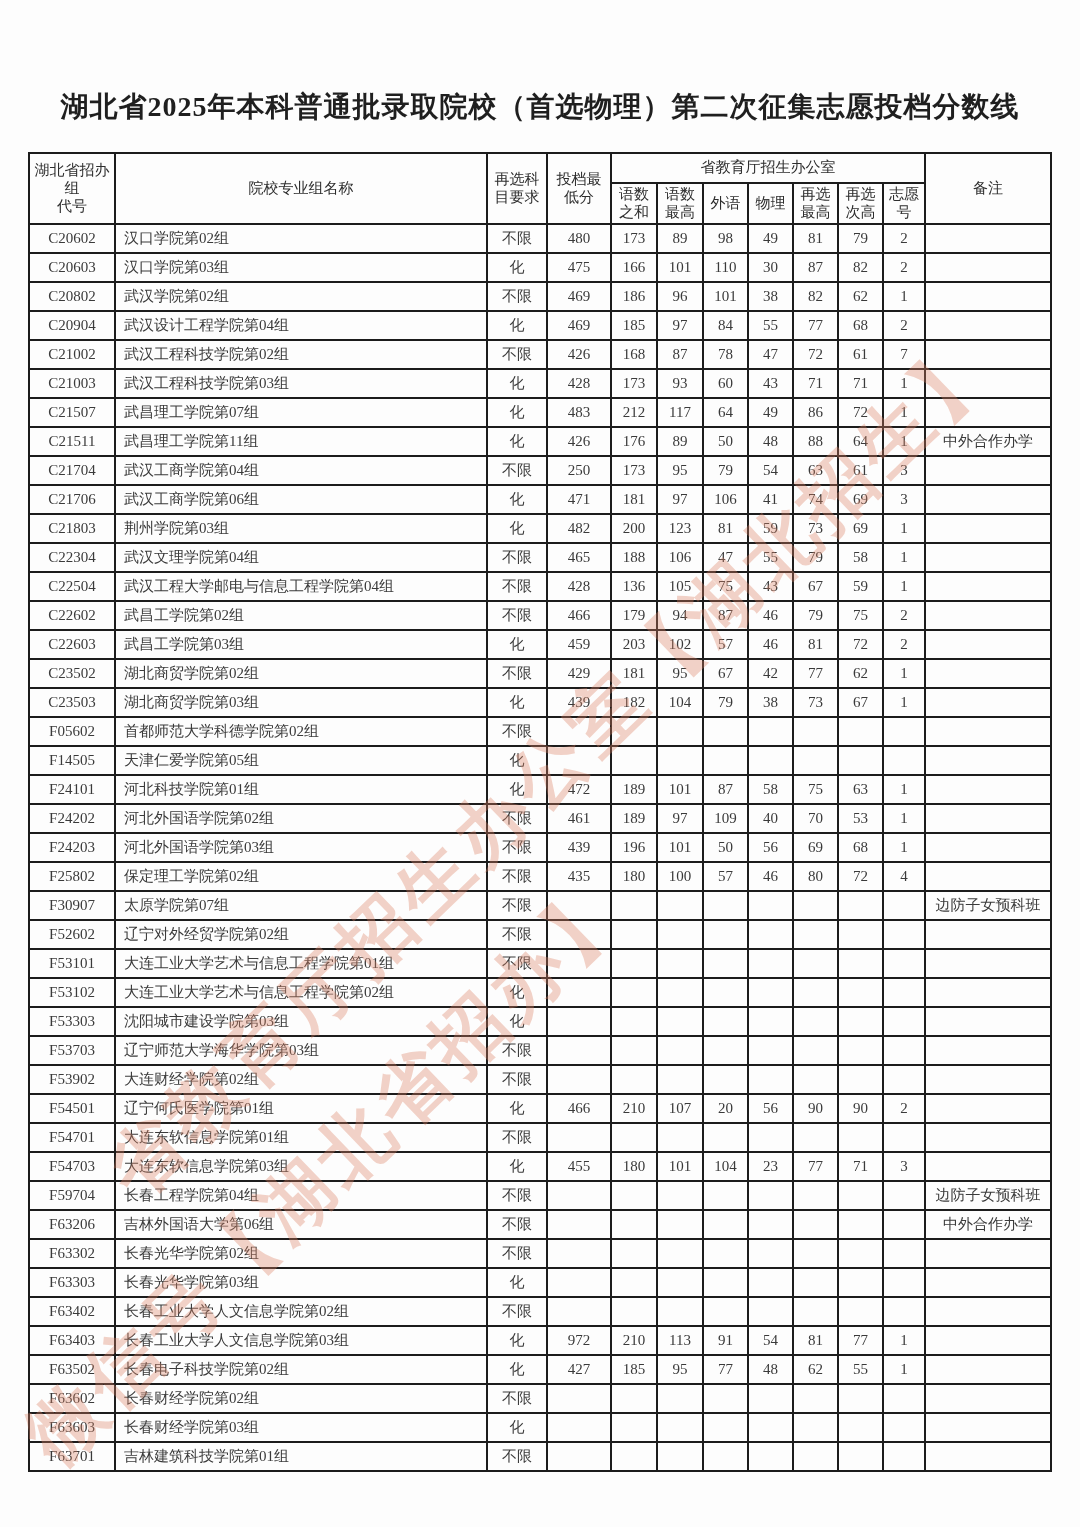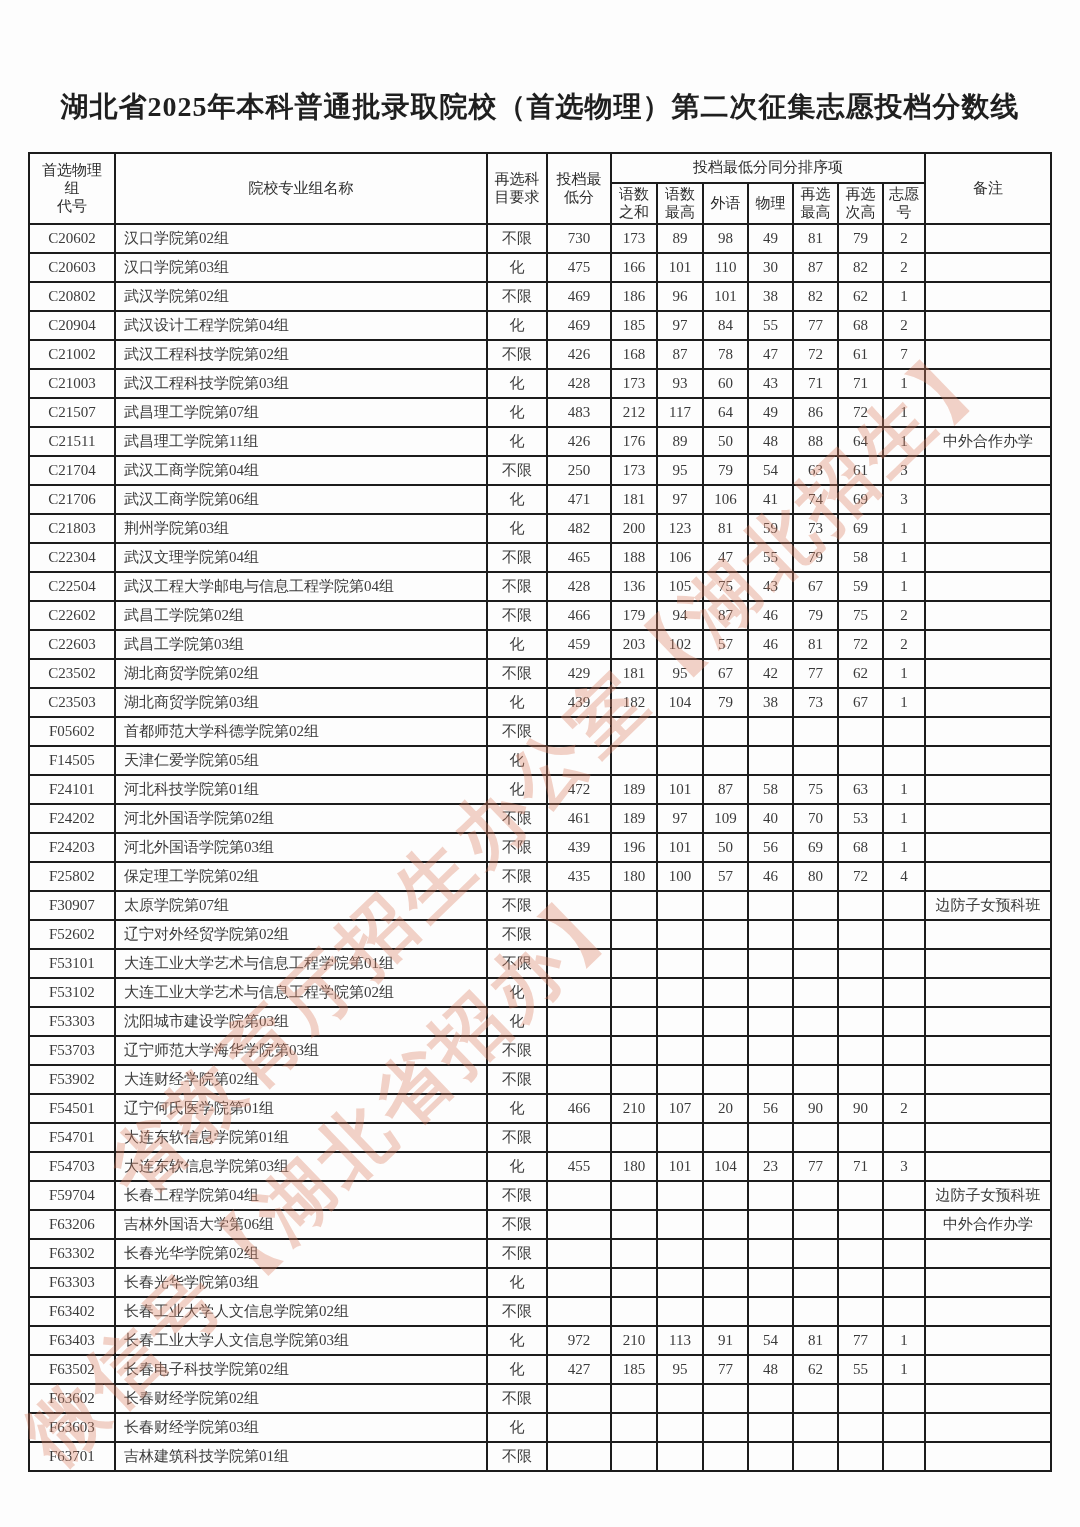--- a/index.html
+++ b/index.html
@@ -87,29 +87,29 @@
       <col style="width:46px">
       <col style="width:45px">
       <col style="width:45px">
       <col style="width:45px">
       <col style="width:45px">
       <col style="width:42px">
       <col style="width:126px">
     </colgroup>
     <thead>
       <tr class="group-row">
-        <th rowspan="2" class="span-two">首选物理
+        <th rowspan="2" class="span-two">湖北省招办
 组
 代号</th>
         <th rowspan="2" class="span-two">院校专业组名称</th>
         <th rowspan="2" class="span-two">再选科
 目要求</th>
         <th rowspan="2" class="span-two">投档最
 低分</th>
-        <th colspan="7">投档最低分同分排序项</th>
+        <th colspan="7">省教育厅招生办公室</th>
         <th rowspan="2" class="span-two">备注</th>
       </tr>
       <tr>
         <th>语数
 之和</th>
         <th>语数
 最高</th>
         <th>外语</th>
         <th>物理</th>
         <th>再选
@@ -118,21 +118,21 @@
 次高</th>
         <th>志愿
 号</th>
       </tr>
     </thead>
     <tbody id="table-body">
         <tr>
     <td class="cell-code">C20602</td>
     <td class="cell-name">汉口学院第02组</td>
     <td class="cell-subject">不限</td>
-    <td class="cell-score">730</td>
+    <td class="cell-score">480</td>
     <td class="cell-num">173</td>
     <td class="cell-num">89</td>
     <td class="cell-num">98</td>
     <td class="cell-num">49</td>
     <td class="cell-num">81</td>
     <td class="cell-num">79</td>
     <td class="cell-num">2</td>
     <td class="cell-remark"></td>
   </tr>
         <tr>

